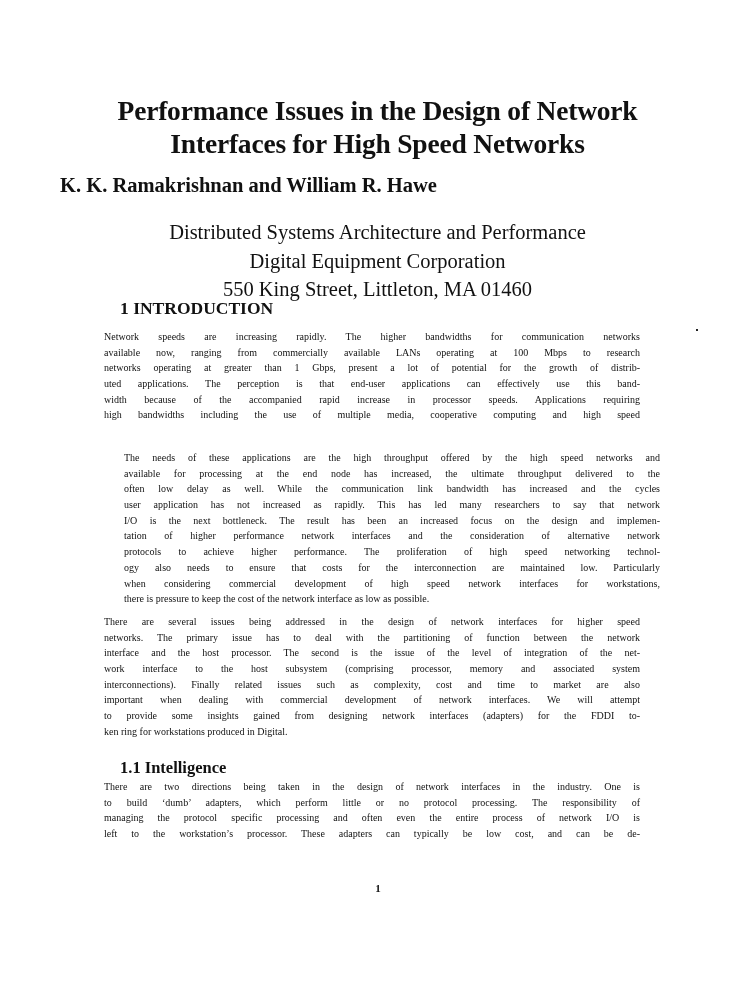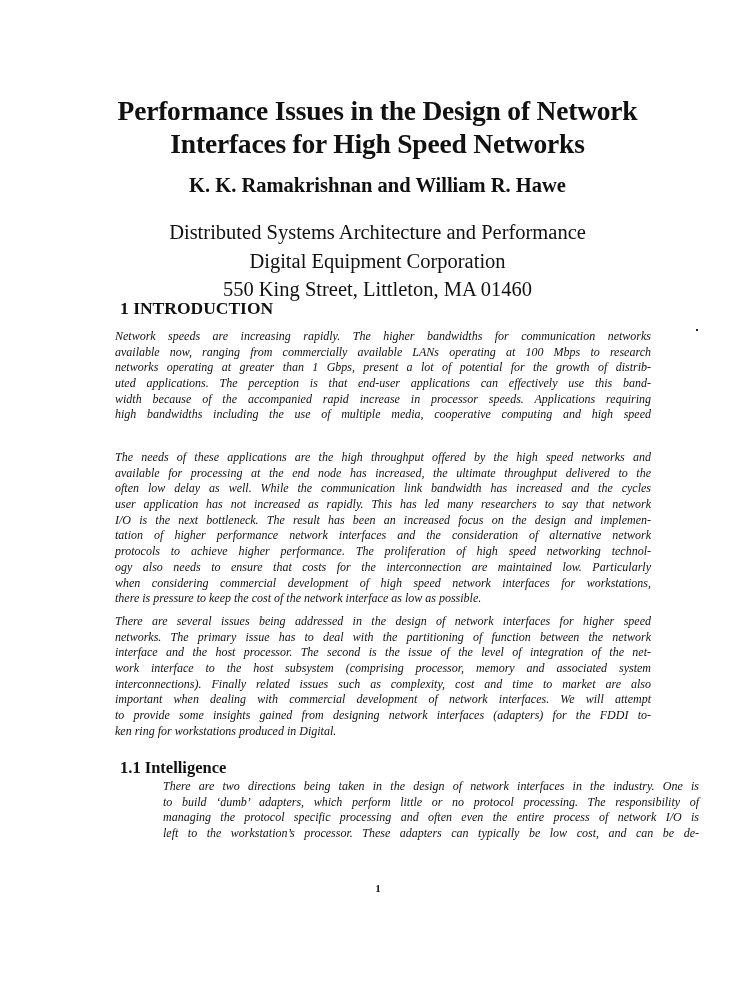--- a/index.html
+++ b/index.html
@@ -10,50 +10,49 @@
   }
   .page { position: absolute; left: 0; top: 0; width: 755px; height: 1000px; background: #ffffff; }
   .title {
     position: absolute; left: 60px; width: 635px; top: 94px;
     text-align: center; font-weight: bold; font-size: 27.5px; line-height: 33px;
     letter-spacing: -0.2px;
   }
   .title div { white-space: nowrap; font-family: Liberation Serif, serif; }
   .authors {
     position: absolute; left: 60px; width: 635px; top: 172px;
-    text-align: center; font-weight: bold; font-size: 20.5px; line-height: 26px;
+    font-weight: bold; font-size: 20.5px; line-height: 26px;
   }
   .affil {
     position: absolute; left: 60px; width: 635px; top: 201px;
     text-align: center; font-size: 20.5px; line-height: 28.5px; margin-top: 17px;
   }
   .affil div { white-space: nowrap; }
   .h1 {
     position: absolute; left: 120px; top: 297px;
     font-weight: bold; font-size: 17.5px; line-height: 22px; white-space: nowrap; text-align: center;
   }
   .h2 {
     position: absolute; left: 120px; top: 758px;
     font-weight: bold; font-size: 16.5px; line-height: 20px; white-space: nowrap;
   }
   .para {
-    position: absolute; left: 115px; width: 536px;
-    font-size: 12px; line-height: 15.7px;
+    position: absolute; left: 104px; width: 536px;
+    font-size: 10px; line-height: 15.7px;
     text-align: justify;
-    font-style: italic;
   }
   .para .ln {
     display: block; white-space: nowrap; text-align: justify;
     text-align-last: justify; height: 15.7px; overflow: visible;
   }
   .para .ln.last { text-align-last: left; }
   .p1 { top: 329px; }
-  .p2 { top: 450px; }
+  .p2 { top: 450px; margin-left: 20px; }
   .p3 { top: 614px; }
-  .p4 { top: 779px; margin-left: 48px; }
+  .p4 { top: 779px; }
   .pagenum {
     position: absolute; left: 372px; top: 882px; width: 12px; text-align: center;
     font-size: 11px; font-weight: bold;
   }
   .speck { position: absolute; left: 696px; top: 329px; width: 2px; height: 2px; background: #222; }
 </style>
 </head>
 <body>
 
 <div class="page">

